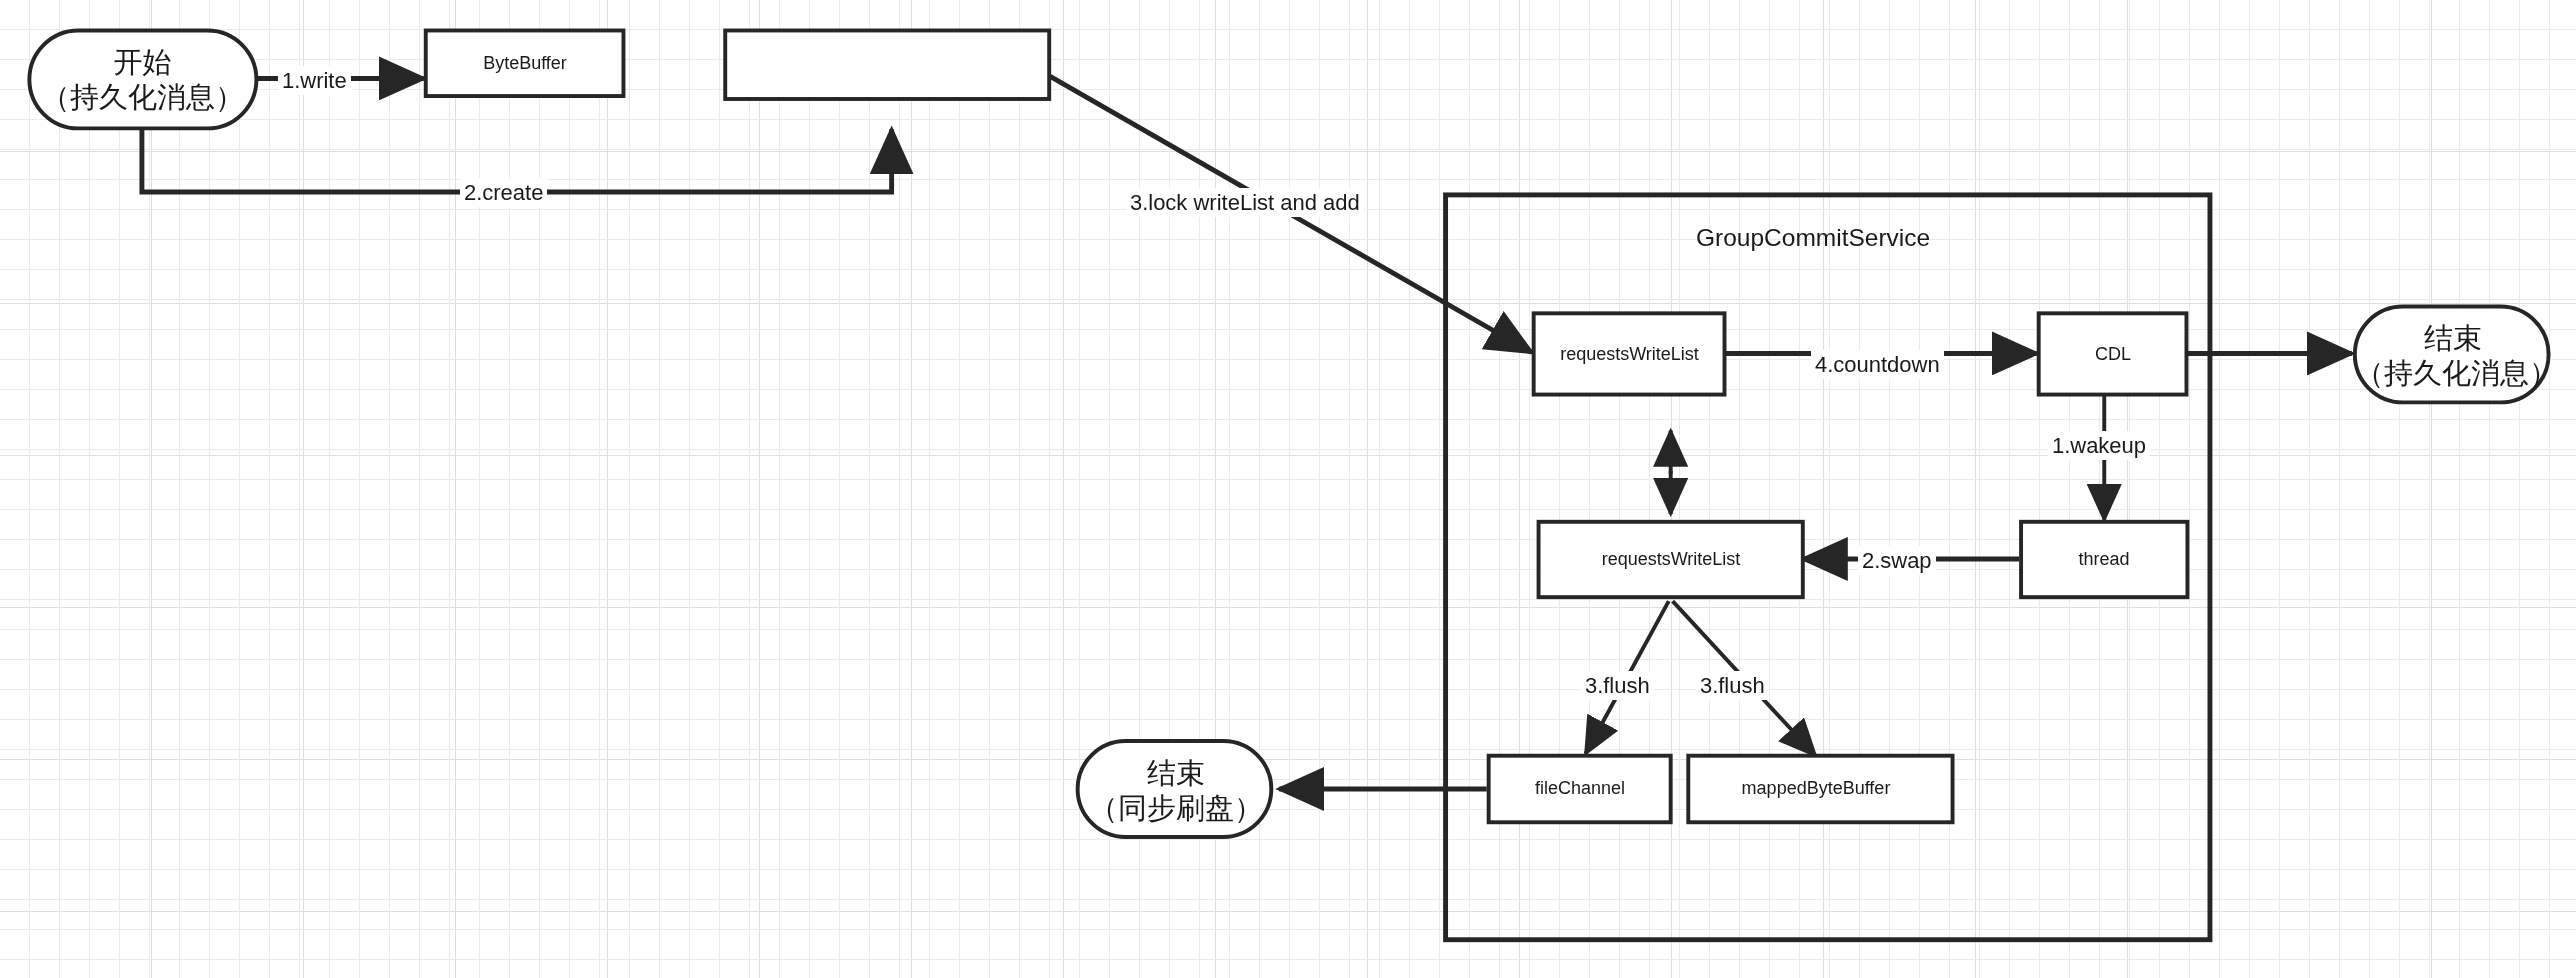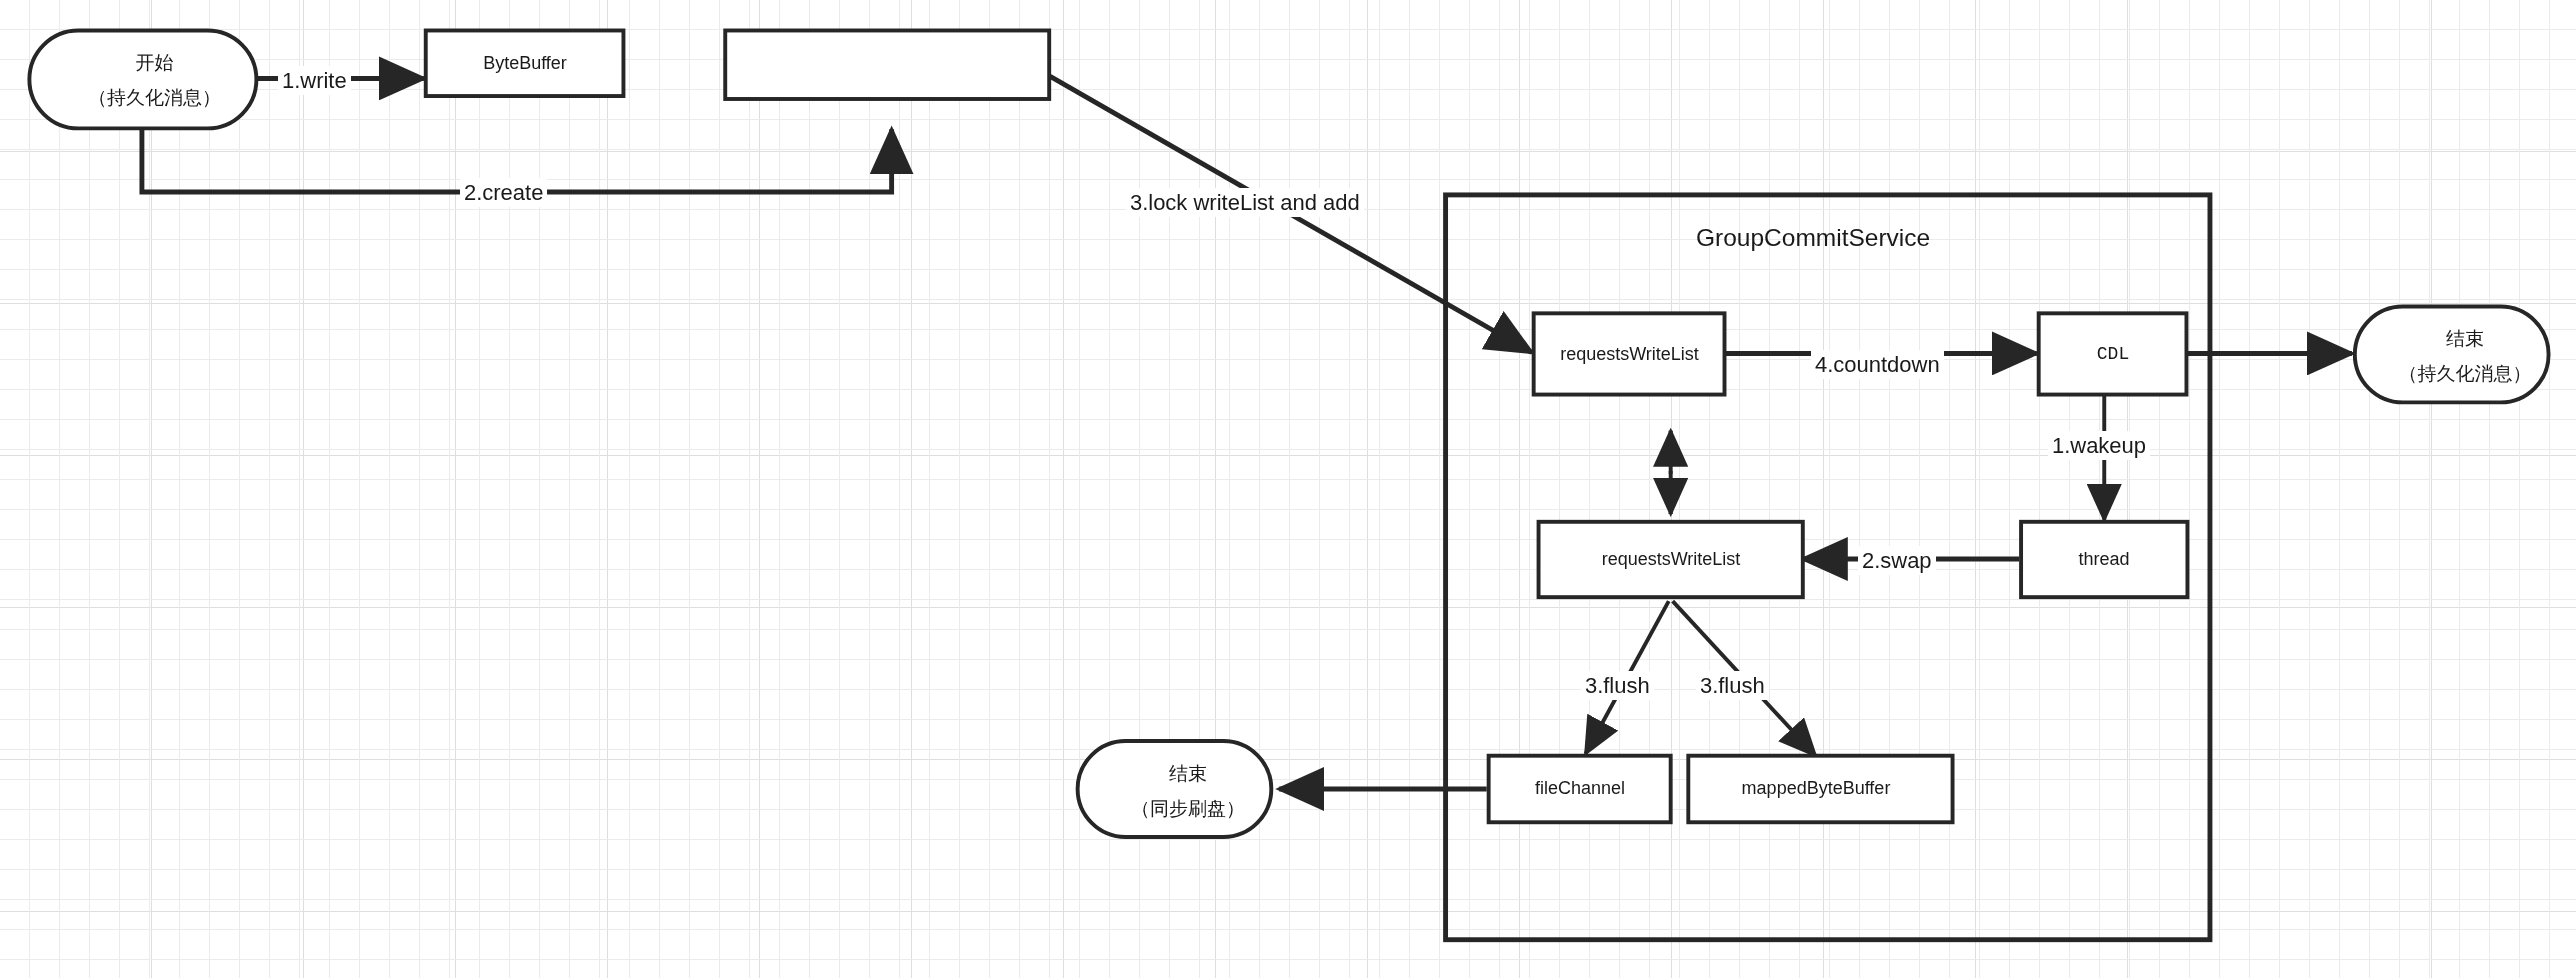--- a/index.html
+++ b/index.html
@@ -64,23 +64,22 @@
     position: absolute;
     color: #1a1a1a;
     font-size: 18px;
     line-height: 33px;
     text-align: center;
     white-space: pre;
     pointer-events: none;
   }
   .node-label.cn {
     font-family: "DejaVu Sans", sans-serif;
-    font-size: 19px;
+    font-size: 29px;
     line-height: 35px;
-    padding-left: 12px;
   }
   .edge-label {
     position: absolute;
     color: #1a1a1a;
     font-size: 22px;
     line-height: 27px;
     background: #ffffff;
     padding: 1px 3.9px;
     white-space: nowrap;
   }
@@ -182,21 +181,21 @@
 
   <div class="node-label cn" style="left:29px; top:45px; width:227px;"><span>开始</span><br><span>（持久化消息）</span></div>
 
   <div class="node-label" style="left:426px; top:47px; width:198px;"><span>ByteBuffer</span></div>
 
 
   <div class="container-title" style="left:1696px; top:204px;"><span>GroupCommitService</span></div>
 
   <div class="node-label" style="left:1534px; top:338px; width:191px;"><span>requestsWriteList</span></div>
 
-  <div class="node-label" style="left:2039px; top:338px; width:148px;font-family:Liberation Mono, monospace;"><span>CDL</span></div>
+  <div class="node-label" style="left:2039px; top:338px; width:148px;"><span>CDL</span></div>
 
   <div class="node-label" style="left:1539px; top:543px; width:264px;"><span>requestsWriteList</span></div>
 
   <div class="node-label" style="left:2021px; top:543px; width:166px;"><span>thread</span></div>
 
   <div class="node-label" style="left:1489px; top:772px; width:182px;"><span>fileChannel</span></div>
 
   <div class="node-label" style="left:1684px; top:772px; width:264px;"><span>mappedByteBuffer</span></div>
 
   <div class="node-label cn" style="left:2355px; top:321px; width:196px;"><span>结束</span><br><span>（持久化消息）</span></div>

